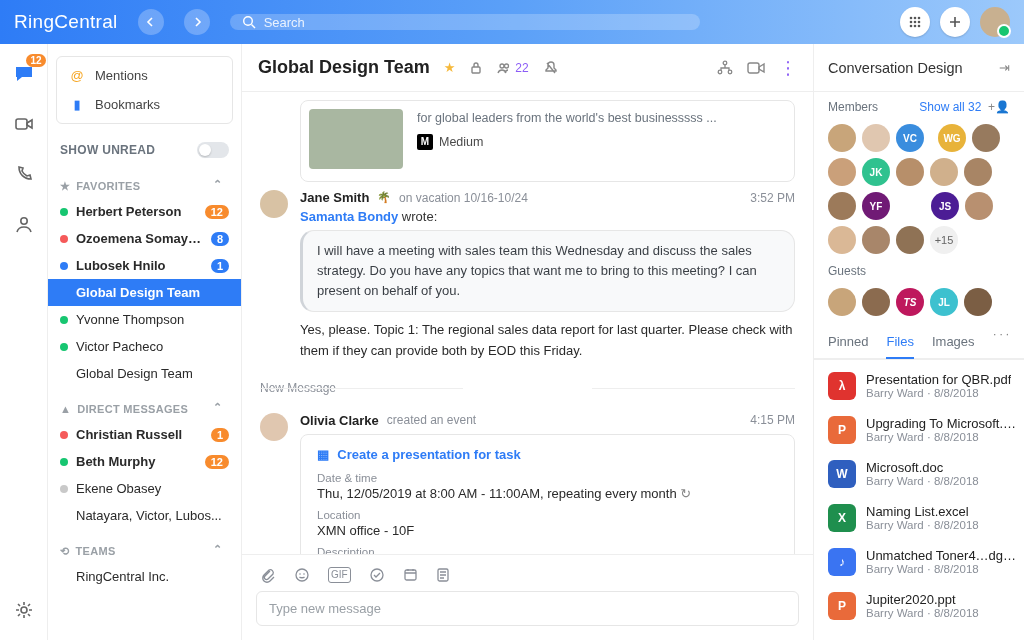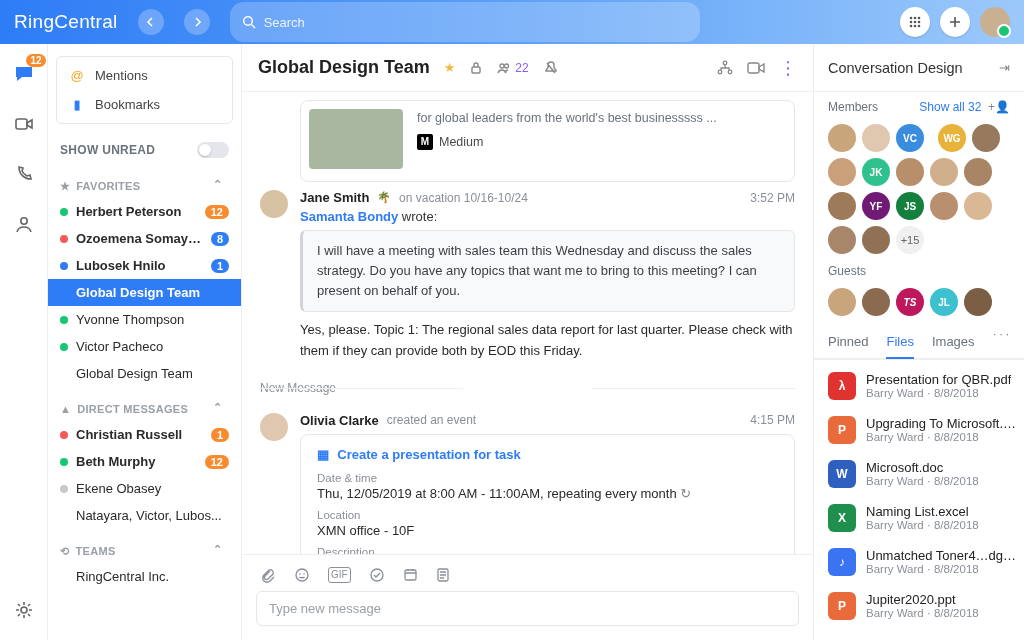--- a/index.html
+++ b/index.html
@@ -1,21 +1,21 @@
 <!DOCTYPE html>
 <html><head>
 <meta charset="utf-8">
 <style>
 * { margin: 0; padding: 0; box-sizing: border-box; }
 body { font-family: -apple-system, BlinkMacSystemFont, "Segoe UI", sans-serif; font-size: 13px; color: #333; background: #fff; width: 1024px; height: 640px; overflow: hidden; }
 .app { display: flex; flex-direction: column; height: 640px; }
 .topbar { height: 44px; background: linear-gradient(90deg, #2e7cf6 0%, #5ba0f8 50%, #9cc9fb 100%); display: flex; align-items: center; padding: 0 14px; gap: 20px; }
 .brand { color: #fff; font-size: 19px; font-weight: 500; letter-spacing: .3px; }
 .nav-btn { width: 26px; height: 26px; border-radius: 50%; background: rgba(255,255,255,.25); display: flex; align-items: center; justify-content: center; color: #fff; cursor: pointer; }
-.search-wrap { flex:1; max-width: 470px; height: 40px; background: rgba(255,255,255,.22); border-radius: 14px; display: flex; align-items: center; padding: 0 12px; gap: 8px; color: rgba(255,255,255,.85); }
+.search-wrap { flex:1; max-width: 470px; height: 16px; background: rgba(255,255,255,.22); border-radius: 14px; display: flex; align-items: center; padding: 0 12px; gap: 8px; color: rgba(255,255,255,.85); }
 .search-wrap input { flex:1; border:0; background:transparent; color:#fff; outline:none; font-size: 13px; }
 .search-wrap input::placeholder { color: rgba(255,255,255,.85); }
 .tb-right { margin-left:auto; display:flex; align-items:center; gap:10px; }
 .circle-btn { width: 30px; height: 30px; border-radius:50%; background:#fff; display:flex; align-items:center; justify-content:center; color:#555; cursor:pointer; box-shadow:0 1px 2px rgba(0,0,0,.15);}
 .avatar-tb { width: 30px; height: 30px; border-radius:50%; background:#c8b090; position:relative; }
 .avatar-tb::after { content:""; position:absolute; bottom:-1px; right:-1px; width:10px; height:10px; background:#17c671; border:2px solid #fff; border-radius:50%; }
 
 .main { flex:1; display:flex; min-height:0; }
 .rail { width: 48px; background:#fff; display:flex; flex-direction:column; align-items:center; padding-top:18px; gap:26px; border-right:1px solid #eee; }
 .rail .ritem { width:24px; height:24px; display:flex; align-items:center; justify-content:center; color:#666; cursor:pointer; position:relative; }
@@ -49,21 +49,21 @@
 .chat-body{ flex:1; overflow-y:auto; padding:8px 18px 0 18px; }
 .msg{ display:flex; gap:12px; padding:8px 0 16px; }
 .av{ width:34px; height:34px; border-radius:50%; background:#d8c2a4; flex:0 0 34px; }
 .av.sm{ width:28px; height:28px; flex:0 0 28px;}
 .mbody{ flex:1; }
 .mhead{ display:flex; align-items:center; gap:8px; }
 .mname{ font-weight:600; color:#222; font-size:13px;}
 .mstatus{ font-size:12px; color:#8a8f98;}
 .mtime{ font-size:12px; color:#8a8f98; margin-left:auto;}
 .mention{ color:#2e7cf6; font-weight:600; }
-.quote{ border:1px solid #e6e6e6; border-left:3px solid #d0d4d9; border-radius:6px; background:#f8f9fa; padding:10px 14px; margin:6px 0 8px; color:#3a3f45; line-height:1.55;}
+.quote{ border:1px solid #e6e6e6; border-left:3px solid #d0d4d9; border-radius:14px; background:#f8f9fa; padding:10px 14px; margin:6px 0 8px; color:#3a3f45; line-height:1.55;}
 .mtext{ color:#2a2a2a; line-height:1.55; }
 .link-card{ border:1px solid #e6e6e6; border-radius:8px; display:flex; gap:14px; padding:8px 14px 12px 8px; align-items:flex-start; margin-left:40px;}
 .link-thumb{ width:94px; height:60px; background:#a9b7a1; border-radius:4px; flex:0 0 94px;}
 .link-meta{ flex:1; }
 .link-text{ color:#6a737d; font-size:12.5px; line-height:1.5; }
 .link-src{ display:flex; align-items:center; gap:6px; margin-top:6px; color:#4a4a4a; font-size:12.5px;}
 .link-src .m{ background:#000; color:#fff; width:16px; height:16px; display:flex; align-items:center; justify-content:center; font-weight:700; font-size:10px; border-radius:2px;}
 
 .divider-new{ text-align:left; color:#8a8f98; font-size:12px; position:relative; margin:4px 0 10px;}
 .divider-new::before,.divider-new::after{ content:""; position:absolute; top:50%; width:38%; height:1px; background:#eee;}
@@ -431,21 +431,21 @@
             <div class="mem" style="background: rgb(58, 141, 222);">VC</div>
             <div class="mem" style="background: rgb(232, 179, 58); margin-left: 8px;">WG</div>
             <div class="mem" style="background: rgb(151, 122, 94);"></div>
             <div class="mem" style="background: rgb(202, 160, 122);"></div>
             <div class="mem" style="background: rgb(47, 194, 143);">JK</div>
             <div class="mem" style="background: rgb(183, 143, 106);"></div>
             <div class="mem" style="background: rgb(208, 176, 140);"></div>
             <div class="mem" style="background: rgb(168, 133, 101);"></div>
             <div class="mem" style="background: rgb(156, 122, 90);"></div>
             <div class="mem" style="background: #701a75;">YF</div>
-            <div class="mem" style="background: #15803d;">JS</div>
+            <div class="mem" style="background: #4c1d95; margin-left: 35px;">JS</div>
             <div class="mem" style="background: rgb(184, 144, 112);"></div>
             <div class="mem" style="background: rgb(218, 184, 150);"></div>
             <div class="mem" style="background: rgb(168, 134, 106);"></div>
             <div class="mem" style="background: rgb(143, 114, 85);"></div>
             <div class="more-pill">+15</div>
           </div>
         <div class="dt-sub" style="padding-top:4px">
             <span>Guests</span>
           </div>
         <div class="mem-grid" id="guest-grid" style="padding-bottom:10px">

